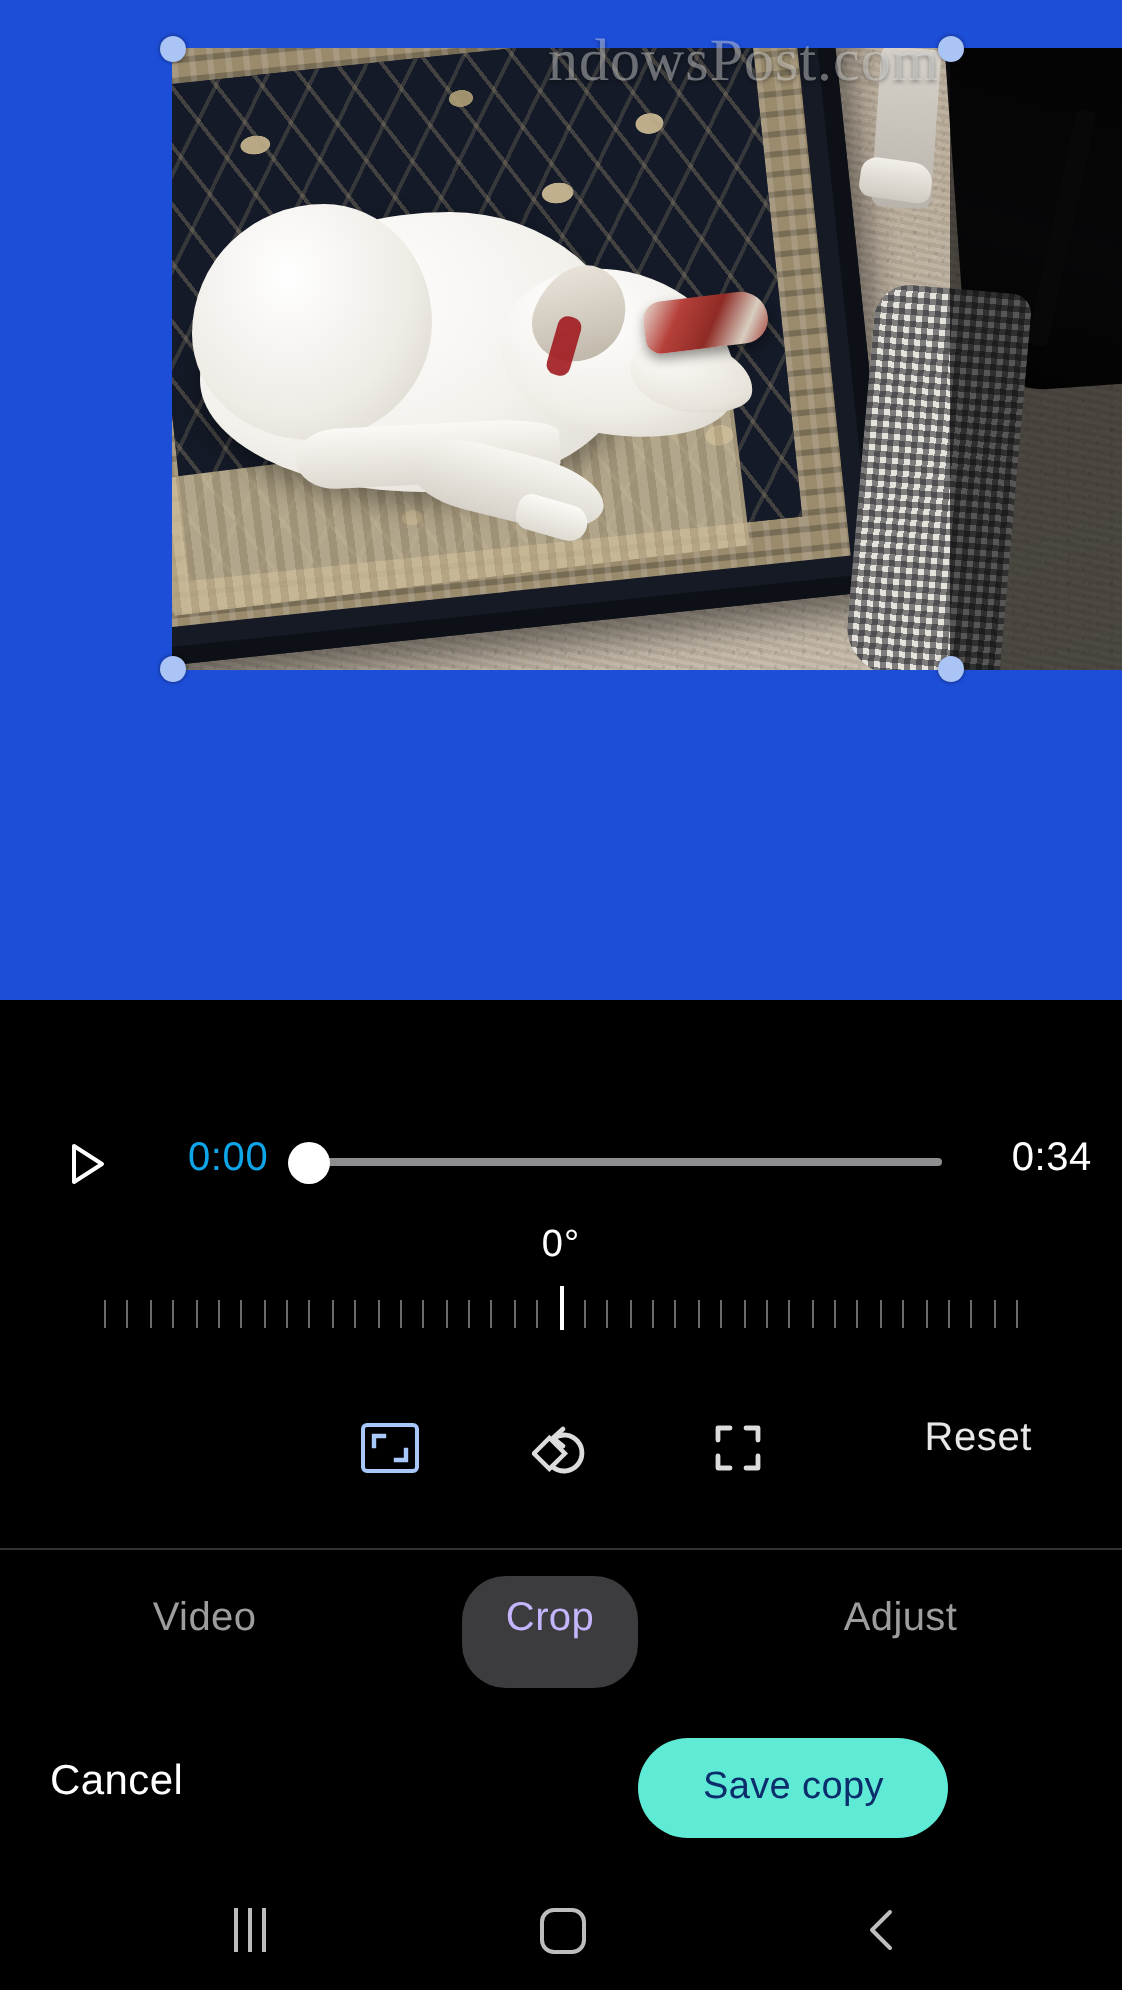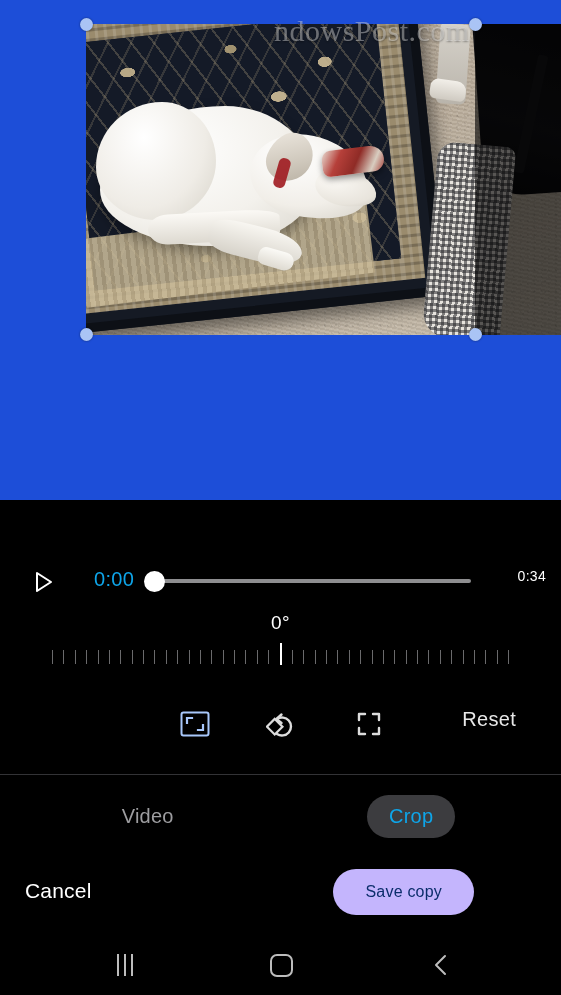--- a/index.html
+++ b/index.html
@@ -215,21 +215,21 @@
   .play-btn {
     position:absolute; left:31px; top:8px; width:26px; height:26px;
     display:flex; align-items:center; justify-content:center; cursor:pointer;
   }
   .time-cur {
     position:absolute; left:78px; top:7px;
     color:#0ea5e9; font-size:20px; letter-spacing:.3px;margin-left:16px;
   }
   .time-total {
     position:absolute; right:15px; top:7px;
-    color:#fff; font-size:14px; letter-spacing:.3px;
+    color:#fff; font-size:20px; letter-spacing:.3px;
   }
   .track {
     position:absolute; left:155px; top:18px; width:316px; height:4px;
     background:#8e8e90; border-radius:2px; cursor:pointer;
   }
   .thumb {
     position:absolute; left:144px; top:10px; width:21px; height:21px;
     border-radius:50%; background:#fff; cursor:pointer;
   }
 
@@ -255,39 +255,39 @@
   .tool-free   { left:341px; }
   .reset-btn {
     position:absolute; right:15px; top:12px;
     color:#e8e8e8; font-size:20px; letter-spacing:.3px; cursor:pointer;
   }
   .divider { position:absolute; left:0; top:774px; width:561px; height:1px; background:#333336; }
 
   
   .tabs {
     position:absolute; left:0; top:788px; width:555px; height:56px;
-    display:flex; align-items:center; justify-content:space-around;
+    display:flex; justify-content:space-around;
     padding:0 14px;
   }
   .tab {
     color:#9e9e a0; color:#9d9da0; font-size:20px; letter-spacing:.2px;
     padding:10px 22px; border-radius:22px; cursor:pointer; white-space:nowrap;
   }
-  .tab.active { background:#3c3c3f; color:#0ea5e9; }
+  .tab.active { background:#3c3c3f; color:#c4b5fd; }
 
   
   .actionbar { position:absolute; left:0; top:855px; width:489px; height:78px; }
   .cancel-btn {
     position:absolute; left:25px; top:24px;
     color:#ffffff; font-size:21px; letter-spacing:.2px; cursor:pointer;
   }
   .save-btn {
     position:absolute; right:15px; top:14px;
-    background:#c4b5fd; color:#0b2d6b;
-    font-size:16px; letter-spacing:.2px;
+    background:#5eead4; color:#0b2d6b;
+    font-size:19px; letter-spacing:.2px;
     padding:14px 32px; border-radius:28px; border:none;
     font-family:"Liberation Sans", sans-serif; cursor:pointer;
   }
 
   
   .navbar { position:absolute; left:0; bottom:0; width:561px; height:60px; }
   .nav-item { position:absolute; top:0; height:60px; width:90px;
               display:flex; align-items:center; justify-content:center; cursor:pointer; }
   .nav-recents { left:80px; }
   .nav-home    { left:236px; }
@@ -428,20 +428,21 @@
     </div>
 
     <div class="reset-btn">Reset</div>
   </div>
 
   <div class="divider"></div>
 
   <div class="tabs">
     <div class="tab">Video</div>
     <div class="tab active">Crop</div>
+    <div class="tab">Adjust</div>
   </div>
 
   <div class="actionbar">
     <div class="cancel-btn">Cancel</div>
     <button class="save-btn">Save copy</button>
 
   </div>
 
   <div class="navbar">
     <div class="nav-item nav-recents">

